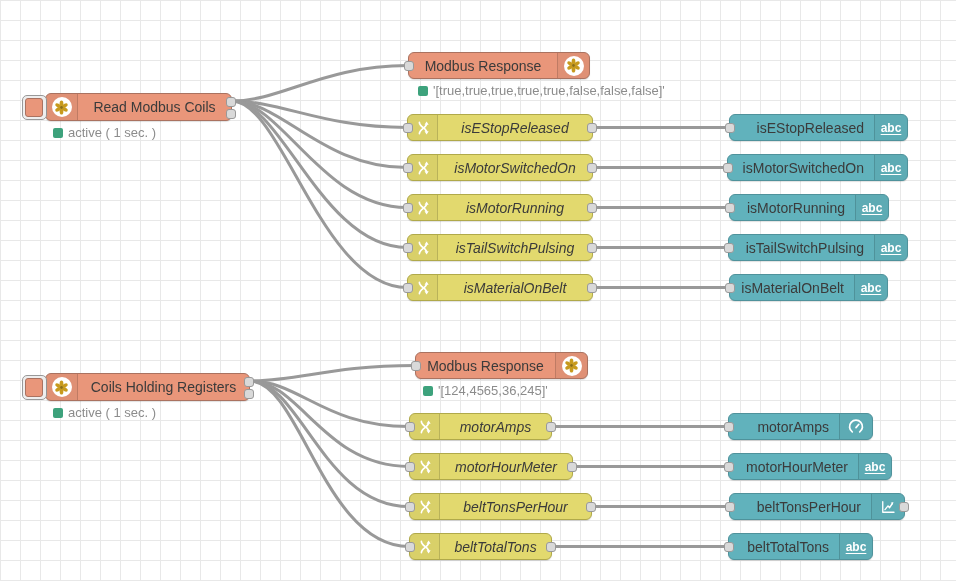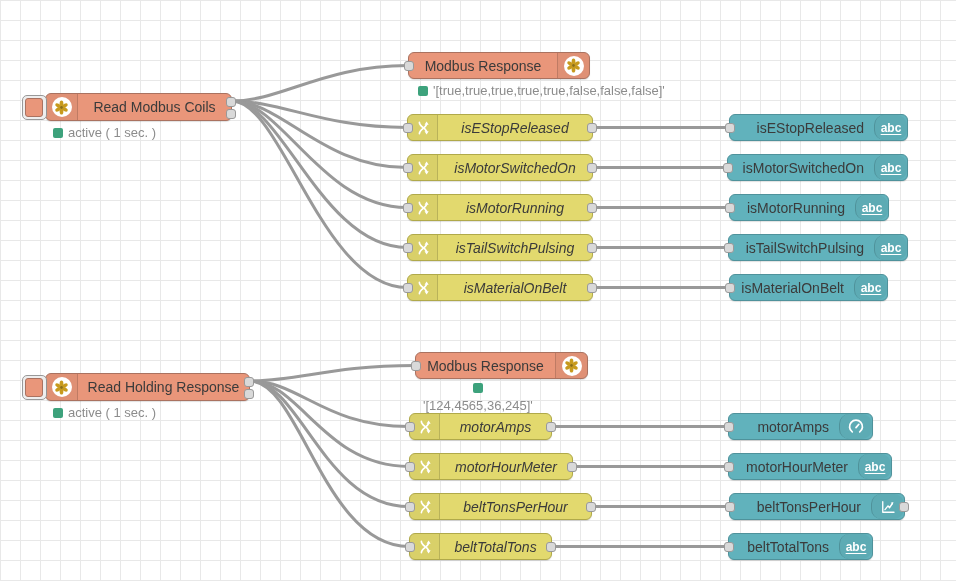--- a/index.html
+++ b/index.html
@@ -30,21 +30,21 @@
   .node.switch { background: #E2D96E; border: 1px solid #b0a94a; }
   .node.ui     { background: #61B2BC; border: 1px solid #4f929b; }
 
   .icon-area {
     display: flex; align-items: center; justify-content: center;
     background: rgba(0,0,0,0.04); flex: none;
   }
   .icon-area.left  { width: 32px; border-right: 1px solid rgba(0,0,0,0.15); border-radius: 5px 0 0 5px; }
   .icon-area.right { width: 32px; border-left: 1px solid rgba(0,0,0,0.15); border-radius: 0 5px 5px 0; }
   .node.switch .icon-area.left { width: 30px; }
-  .node.ui .icon-area.right { width: 33px; border-radius: 10px; }
+  .node.ui .icon-area.right { width: 33px; }
 
   .lbl { flex: 1; display: flex; align-items: center; justify-content: center; padding: 0 6px; }
   .node.switch .lbl { font-style: italic; }
   .node.ui .lbl { justify-content: flex-end; padding-right: 10px; }
 
   .icon-circle {
     width: 20px; height: 20px; border-radius: 50%; background: #ffffff;
     display: flex; align-items: center; justify-content: center;
   }
 
@@ -283,21 +283,21 @@
               <ellipse cx="10" cy="4.8" rx="2.5" ry="4.2" transform="rotate(60 10 10)"></ellipse>
               <ellipse cx="10" cy="4.8" rx="2.5" ry="4.2" transform="rotate(120 10 10)"></ellipse>
               <ellipse cx="10" cy="4.8" rx="2.5" ry="4.2" transform="rotate(180 10 10)"></ellipse>
               <ellipse cx="10" cy="4.8" rx="2.5" ry="4.2" transform="rotate(240 10 10)"></ellipse>
               <ellipse cx="10" cy="4.8" rx="2.5" ry="4.2" transform="rotate(300 10 10)"></ellipse>
             </g>
         <circle cx="10" cy="10" r="1.9" fill="#8a6d15"></circle>
           </svg>
         </span>
     </div>
-    <div class="lbl">Read Holding Response</div>
+    <div class="lbl">Coils Holding Registers</div>
     <span class="port out" style="top:3px"></span>
     <span class="port out" style="top:15px"></span>
   </div>
   <div class="status" style="left:53px;top:405px;">
     <span class="dot"></span>
     <span>active ( 1 sec. )</span>
   </div>
 
   <div class="node modbus" style="left:415px;top:352px;width:173px;height:27px;">
     <div class="lbl">Modbus Response</div>
@@ -311,21 +311,21 @@
               <ellipse cx="10" cy="4.8" rx="2.5" ry="4.2" transform="rotate(180 10 10)"></ellipse>
               <ellipse cx="10" cy="4.8" rx="2.5" ry="4.2" transform="rotate(240 10 10)"></ellipse>
               <ellipse cx="10" cy="4.8" rx="2.5" ry="4.2" transform="rotate(300 10 10)"></ellipse>
             </g>
         <circle cx="10" cy="10" r="1.9" fill="#8a6d15"></circle>
           </svg>
         </span>
     </div>
     <span class="port in" style="top:8px"></span>
   </div>
-  <div class="status" style="left:423px;top:383px;flex-direction:column;">
+  <div class="status" style="left:423px;top:383px;">
     <span class="dot"></span>
     <span>'[124,4565,36,245]'</span>
   </div>
 
   <div class="node switch" style="left:409px;top:413px;width:143px;">
     <div class="icon-area left">
       <svg viewBox="0 0 20 20" width="16" height="16" fill="none" stroke="#fff" stroke-width="2.1" stroke-linecap="round">
           <path d="M5.5 3 C5.5 8.5 14.5 10.5 14.5 15"></path>
           <path d="M5.5 17 C5.5 11.5 14.5 9.5 14.5 5"></path>
           <path d="M11.9 14.2 L14.5 18 L17.1 14.2 Z" fill="#fff" stroke="none"></path>

